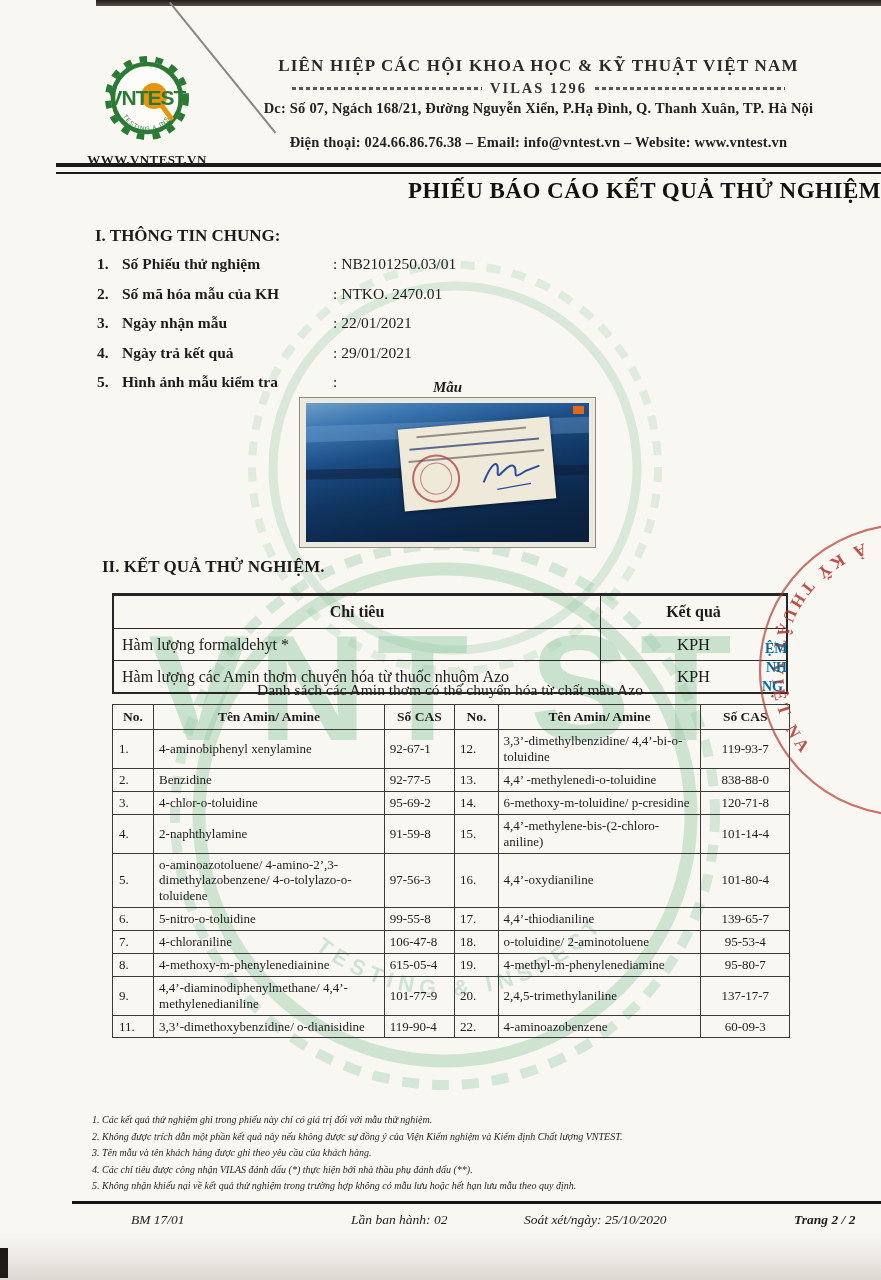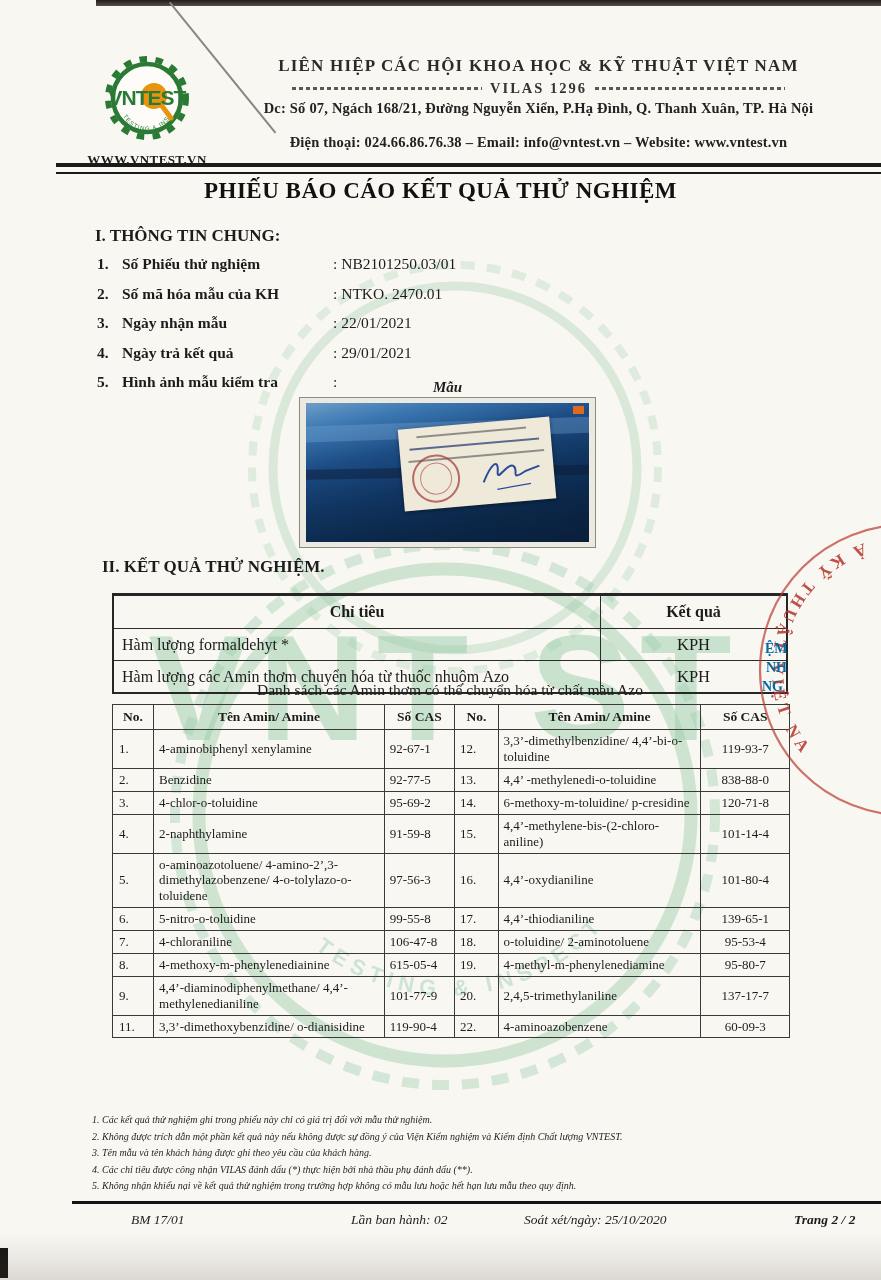--- a/index.html
+++ b/index.html
@@ -31,21 +31,21 @@
   .org2{font-size:18.5px;font-weight:bold;letter-spacing:.4px;color:#1f1f1f;margin-top:3px;}
   .vilas-row{display:flex;align-items:center;justify-content:center;margin-top:4px;}
   .dash-line{height:3px;width:190px;flex:none;
     background:repeating-linear-gradient(to right,#5a5a52 0 4px,transparent 4px 7px);}
   .vilas-text{font-size:14.5px;font-weight:bold;letter-spacing:2px;color:#333;margin:0 8px;}
   .addr{font-size:14.5px;font-weight:bold;color:#222;margin-top:3px;letter-spacing:.2px;}
   .contact{font-size:14.5px;font-weight:bold;color:#222;margin-top:17px;letter-spacing:.2px;}
   .double-rule{position:absolute;top:163px;left:56px;right:0;height:5px;
     border-top:4px solid #1b1b1b;border-bottom:2.5px solid #1b1b1b;}
   
-  .doc-title{position:absolute;top:178px;left:0;width:881px;text-align:center;
+  .doc-title{position:absolute;top:178px;left:0;width:881px;text-align:right;
     font-size:23px;font-weight:bold;letter-spacing:.5px;color:#111;}
   
   .sec1-head{position:absolute;top:226px;left:95px;font-size:17px;font-weight:bold;}
   .info-list{position:absolute;top:255px;left:97px;width:640px;}
   .info-row{position:relative;height:29.5px;}
   .info-no{position:absolute;left:0;font-weight:bold;font-size:15.5px;}
   .info-label{position:absolute;left:25px;font-weight:bold;font-size:15.5px;}
   .info-value{position:absolute;left:236px;font-size:15.5px;}
   
   .sample-caption{position:absolute;top:379px;left:299px;width:297px;text-align:center;
@@ -270,21 +270,21 @@
       <td class="c-no2">16.</td>
       <td class="c-name-r">4,4’-oxydianiline</td>
       <td class="c-cas-r">101-80-4</td>
     </tr>
         <tr>
       <td class="c-no">6.</td>
       <td class="c-name-l">5-nitro-o-toluidine</td>
       <td class="c-cas-l">99-55-8</td>
       <td class="c-no2">17.</td>
       <td class="c-name-r">4,4’-thiodianiline</td>
-      <td class="c-cas-r">139-65-1</td>
+      <td class="c-cas-r">139-65-7</td>
     </tr>
         <tr>
       <td class="c-no">7.</td>
       <td class="c-name-l">4-chloraniline</td>
       <td class="c-cas-l">106-47-8</td>
       <td class="c-no2">18.</td>
       <td class="c-name-r">o-toluidine/ 2-aminotoluene</td>
       <td class="c-cas-r">95-53-4</td>
     </tr>
         <tr>

